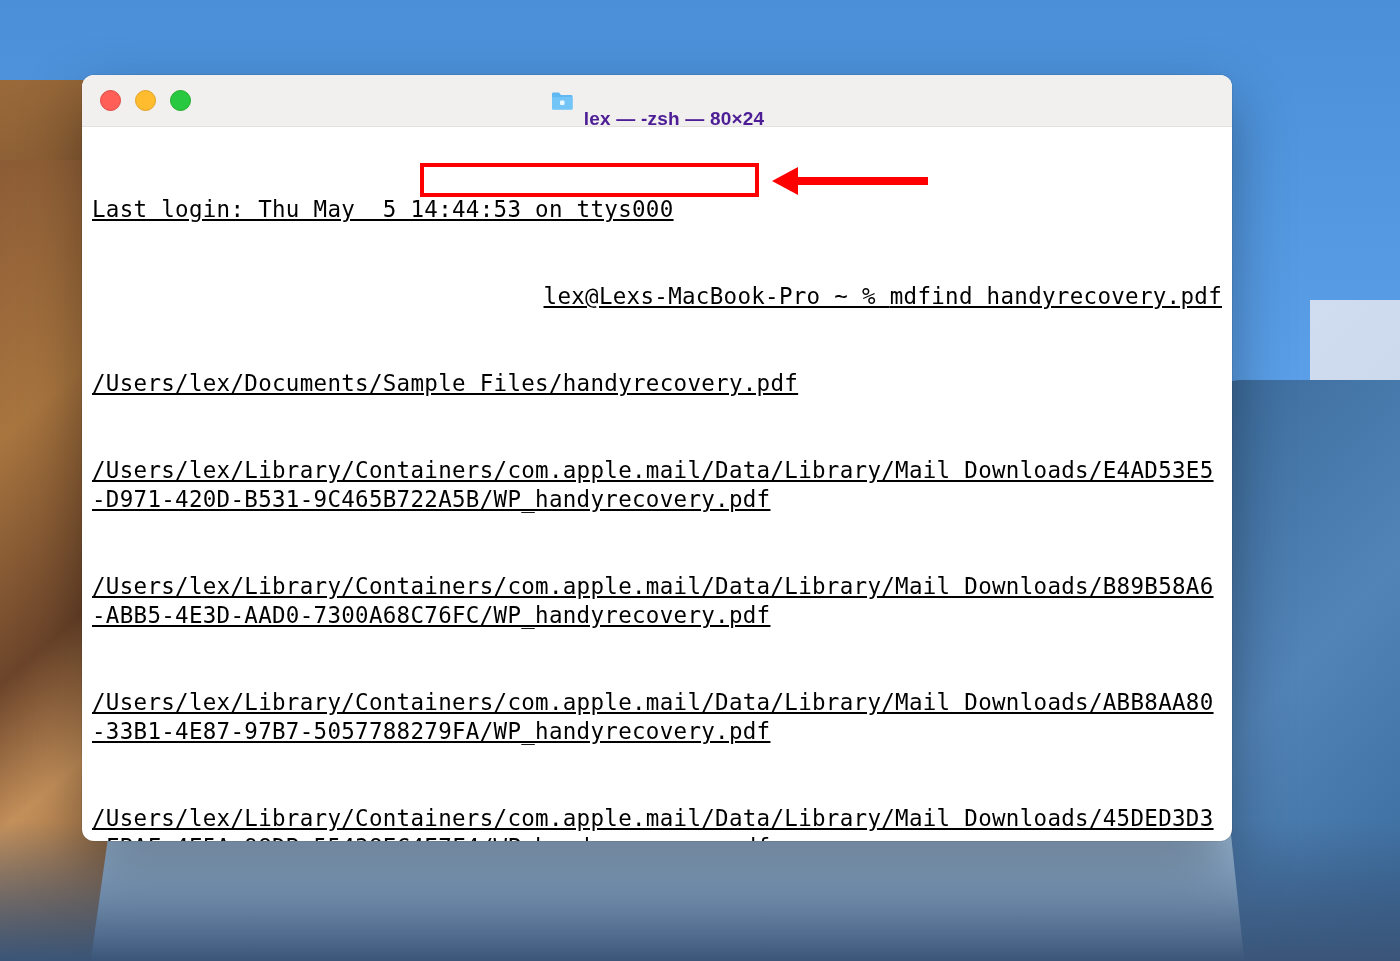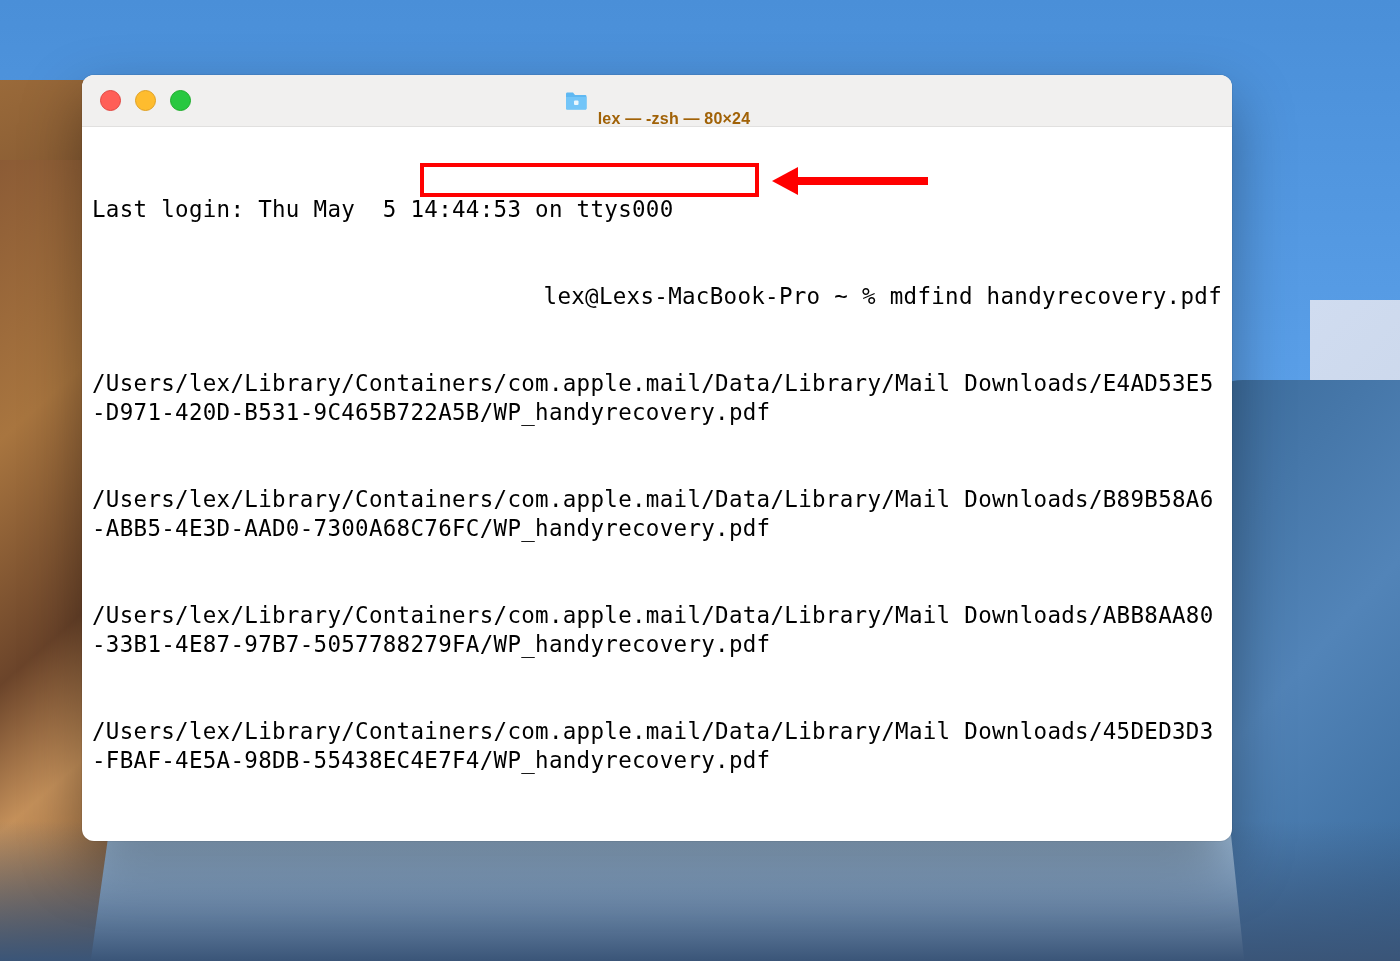--- a/index.html
+++ b/index.html
@@ -99,39 +99,39 @@
       left: 0; right: 0;
       display: flex;
       align-items: center;
       justify-content: center;
       gap: 10px;
       pointer-events: none;
       height: 100%;
     }
     .folder-icon-svg { width: 24px; height: 20px; }
     .window-title {
-      font-size: 16px;
+      font-size: 19px;
       font-weight: 700;
-      color: #a16207;
+      color: #4c1d95;
       letter-spacing: 0.2px;
       white-space: pre;
       margin-top: 36px;
     }
     .terminal-body {
       padding: 10px 10px 10px 10px;
       font-family: "SF Mono", Menlo, Monaco, Consolas, monospace;
       font-size: 22.5px;
       line-height: 29px;
       color: #000000;
       letter-spacing: 0.3px;
       white-space: pre-wrap;
       word-break: break-all;
       position: relative;
     }
-    .line { display: block; }
+    .line { display: block; text-decoration: underline; }
     .prompt-line-wrapper { position: relative; text-align: right; }
     .highlight-box {
       position: absolute;
       border: 4px solid #ff0000;
       pointer-events: none;
     }
     .arrow-annotation {
       position: absolute;
       display: flex;
       align-items: center;
@@ -171,20 +171,21 @@
         <path d="M2 6 L22.5 6 L22.5 17 C22.5 18 22 18.5 21 18.5 L3.5 18.5 C2.5 18.5 2 18 2 17 Z" fill="#73c5f8"></path>
         <rect x="10" y="9.5" width="4.5" height="4.5" rx="1" fill="#ffffff" opacity="0.85"></rect>
       </svg>
       <span class="window-title">lex — -zsh — 80×24</span>
     </div>
   </div>
 
   <div class="terminal-body">
     <span class="line">Last login: Thu May  5 14:44:53 on ttys000</span>
     <span class="line prompt-line-wrapper"><span>lex@Lexs-MacBook-Pro ~ % </span><span>mdfind handyrecovery.pdf</span></span>
+    <span class="line">/Users/lex/Documents/Sample Files/handyrecovery.pdf</span>
     <span class="line">/Users/lex/Library/Containers/com.apple.mail/Data/Library/Mail Downloads/E4AD53E5-D971-420D-B531-9C465B722A5B/WP_handyrecovery.pdf</span>
     <span class="line">/Users/lex/Library/Containers/com.apple.mail/Data/Library/Mail Downloads/B89B58A6-ABB5-4E3D-AAD0-7300A68C76FC/WP_handyrecovery.pdf</span>
     <span class="line">/Users/lex/Library/Containers/com.apple.mail/Data/Library/Mail Downloads/ABB8AA80-33B1-4E87-97B7-5057788279FA/WP_handyrecovery.pdf</span>
     <span class="line">/Users/lex/Library/Containers/com.apple.mail/Data/Library/Mail Downloads/45DED3D3-FBAF-4E5A-98DB-55438EC4E7F4/WP_handyrecovery.pdf</span>
     
     
 
     <div class="highlight-box" style="left:338px; top:36px; width:339px; height:34px;"></div>
     <div class="arrow-annotation" style="left:690px; top:40px;">
       <div class="arrow-head"></div>

